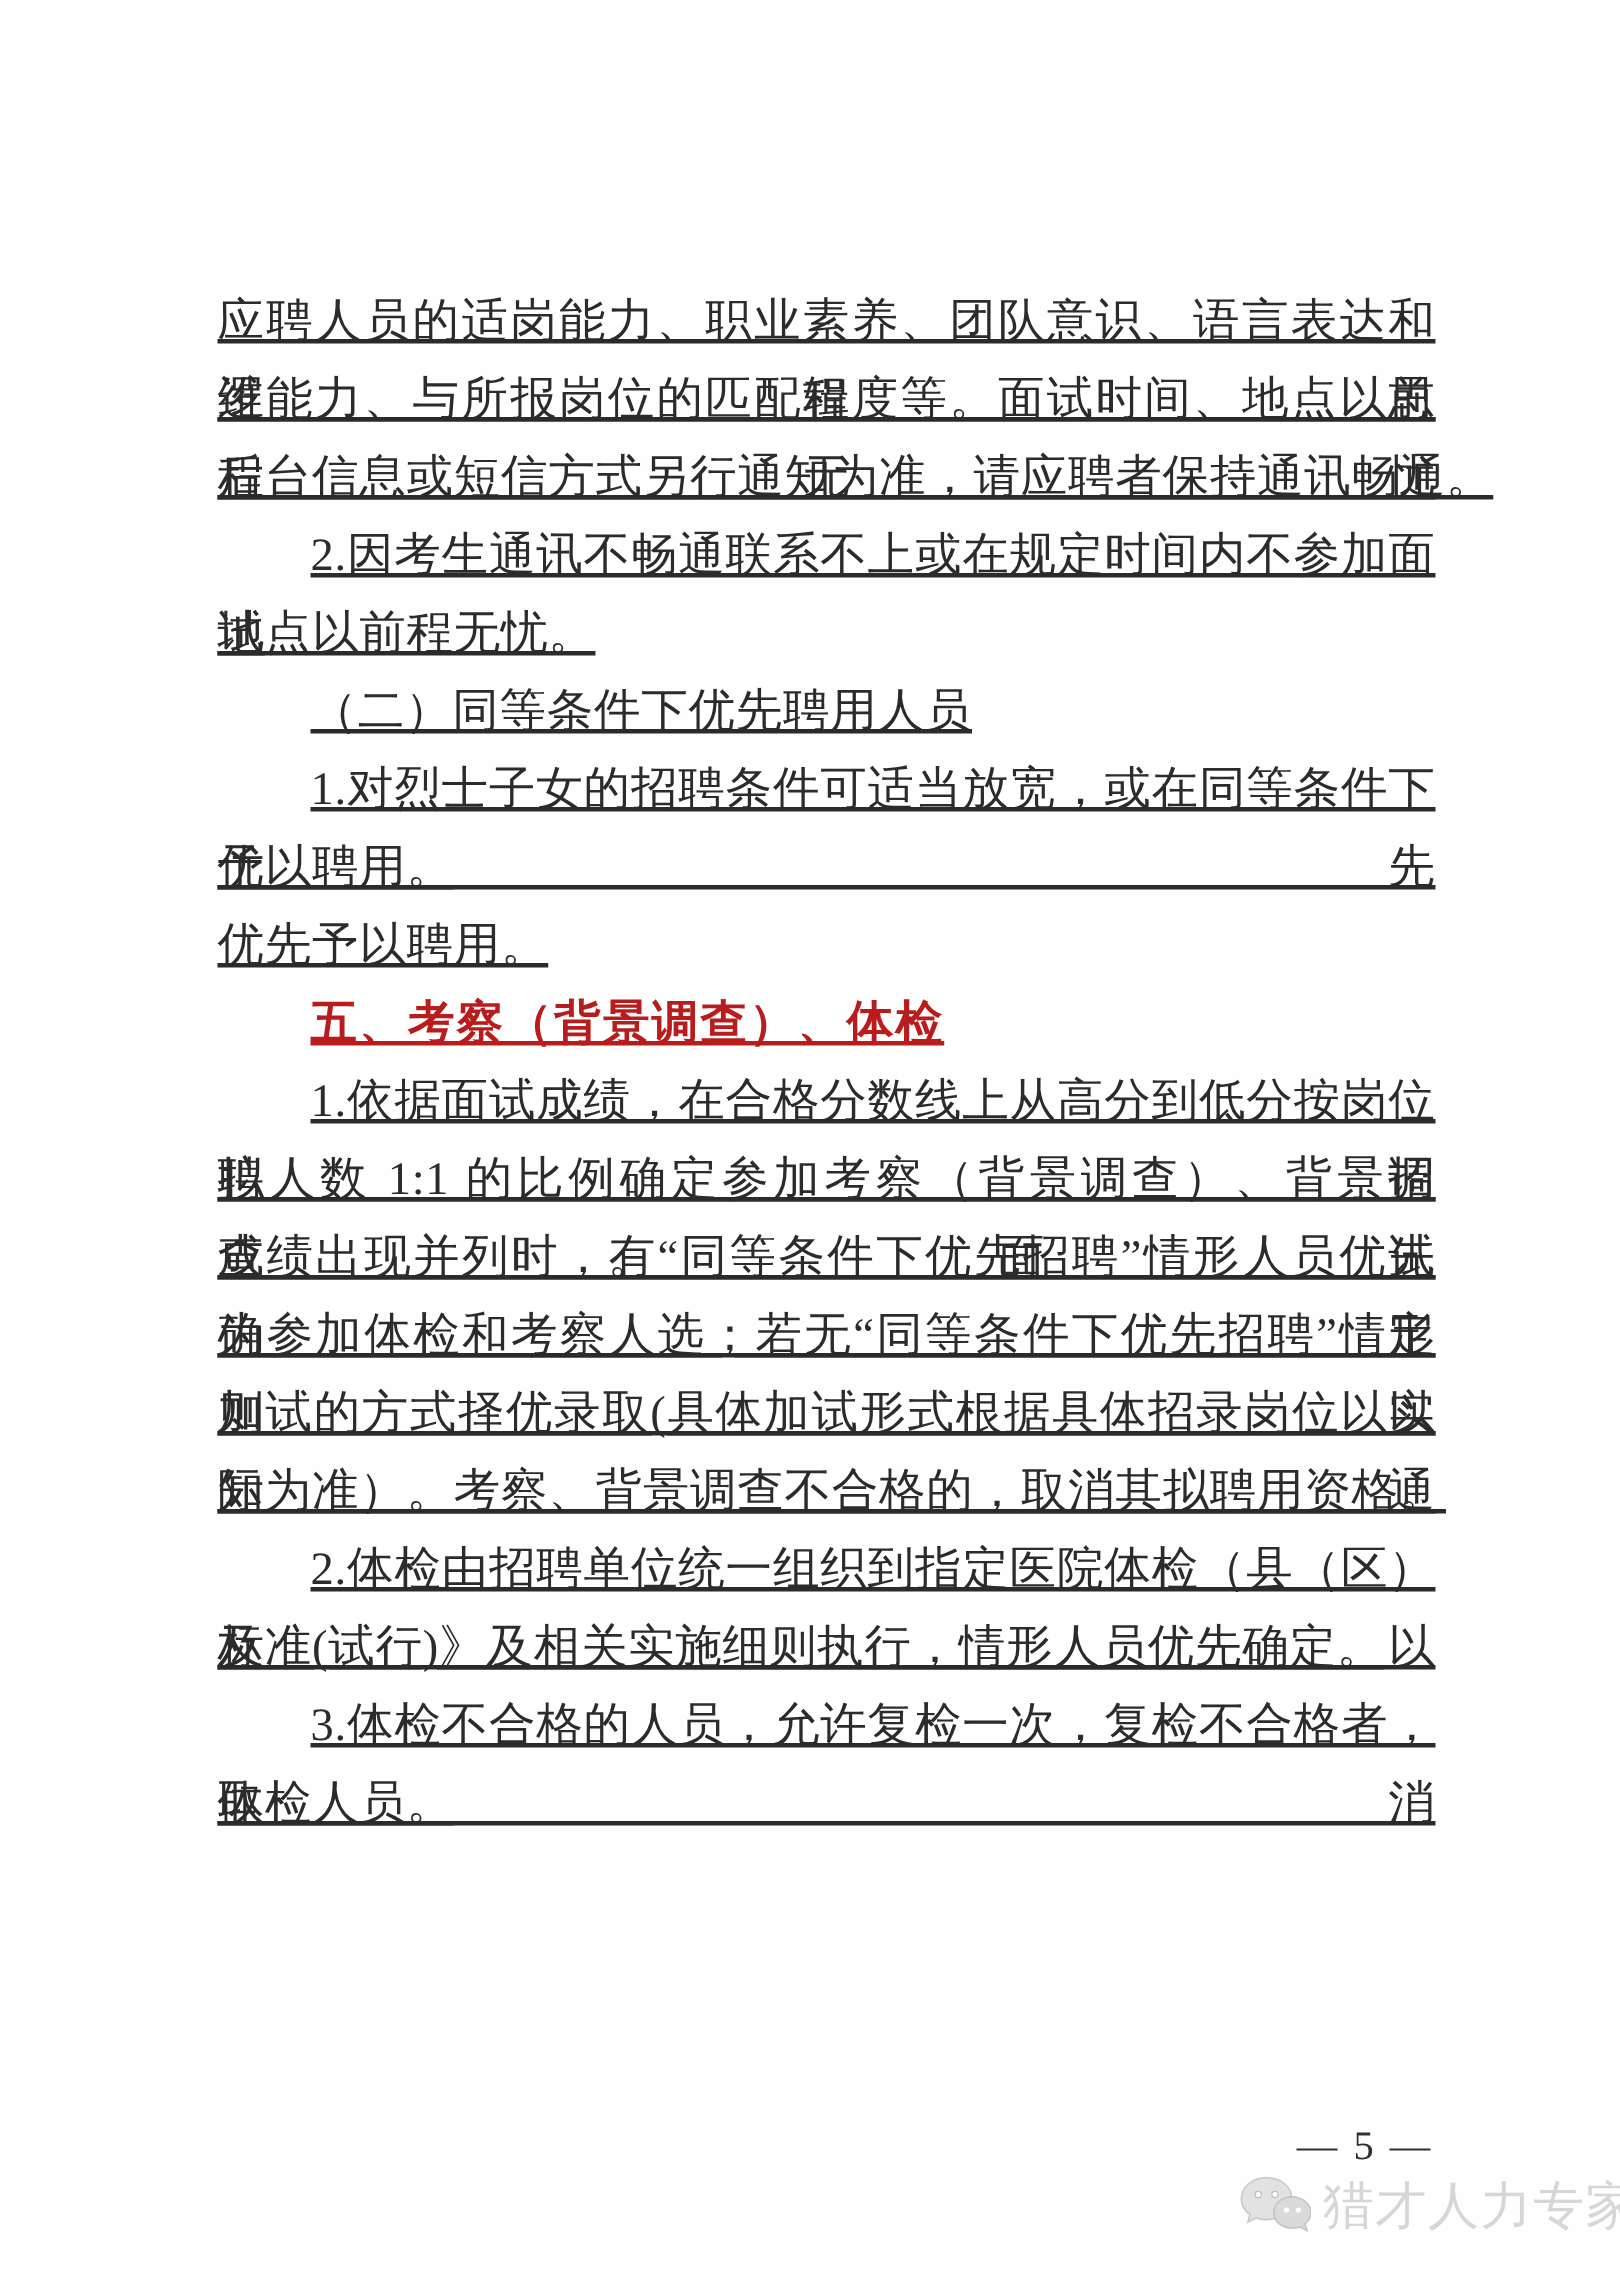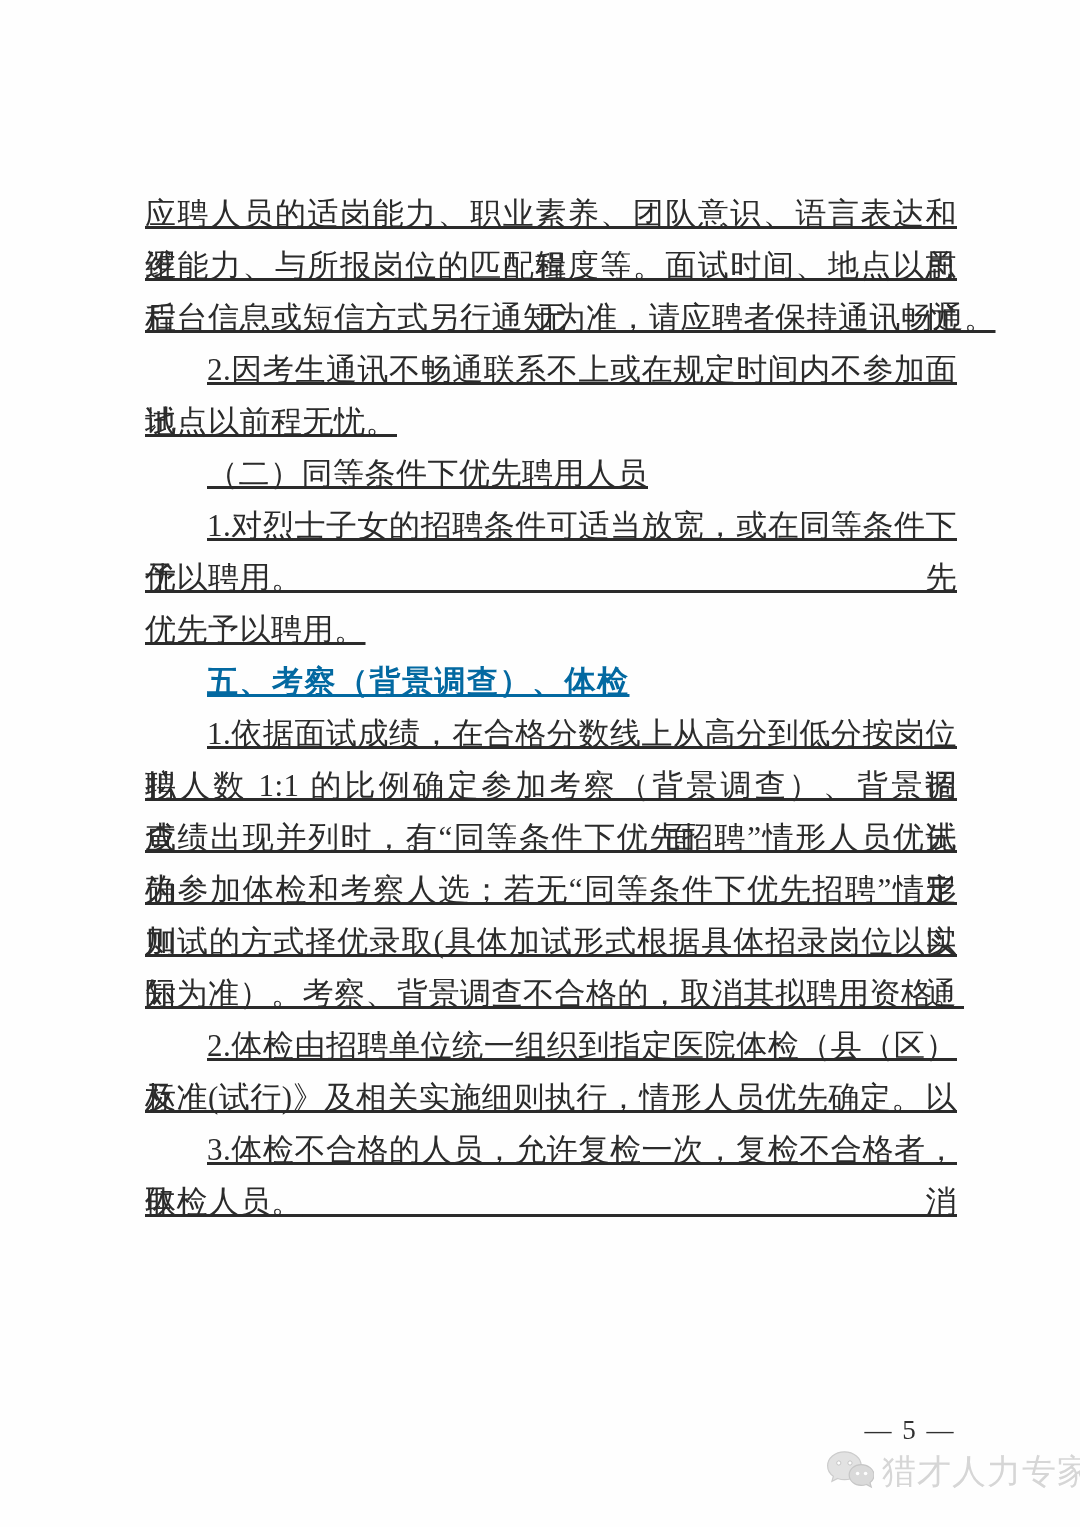--- a/index.html
+++ b/index.html
@@ -34,21 +34,21 @@
     white-space: normal;
     text-align: justify;
     text-align-last: justify;
     text-justify: inter-character;
   }
   .st-indent { text-indent: 62px; }
   .st-bold {
     font-weight: 700;
     font-family: "Liberation Sans", "DejaVu Sans", sans-serif;
     letter-spacing: 1.5px;
-    color: #0369a1;
+    color: #b91c1c;
   }
   .page-number {
     position: absolute;
     top: 1415px;
     left: 860px;
     width: 100px;
     text-align: center;
     font-size: 27px;
     color: #303030;
     letter-spacing: 2px;

